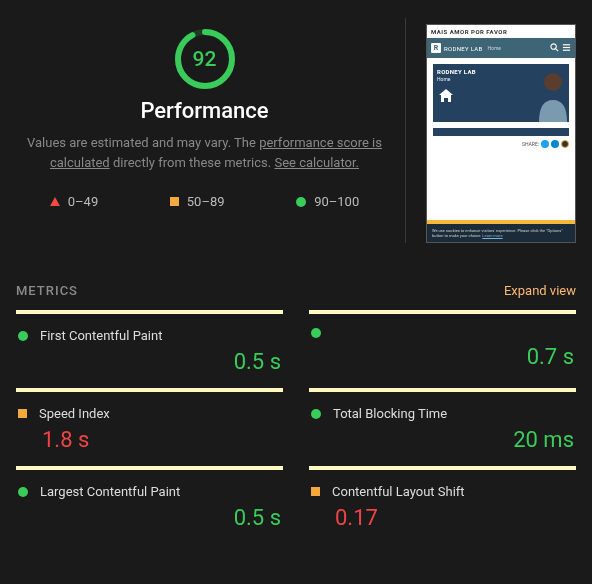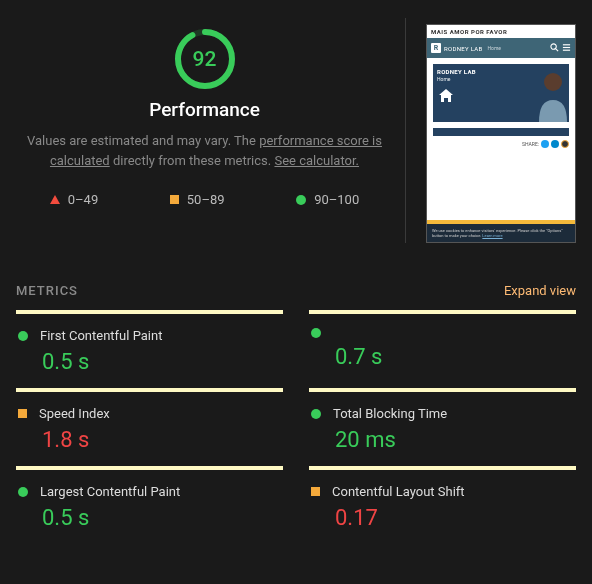--- a/index.html
+++ b/index.html
@@ -34,21 +34,21 @@
     position: absolute;
     top: 0; left: 0; right: 0; bottom: 0;
     display: flex;
     align-items: center;
     justify-content: center;
     font-size: 21px;
     font-weight: 500;
     color: #39cc5a;
   }
   .perf-title {
-    font-size: 19px;
+    font-size: 22px;
     font-weight: 500;
     margin-bottom: 10px;
   }
   .perf-desc {
     font-size: 13px;
     color: #888;
     line-height: 1.5;
     padding: 0 6px;
   }
   .perf-desc a {
@@ -129,21 +129,21 @@
   .metric {
     border-top: 4px solid #fef9c3;
     padding: 14px 2px 14px 2px;
     display: flex;
     flex-direction: column;
     gap: 6px;
   }
   .metric-top { display: flex; align-items: center; gap: 12px; }
   .metric-name { font-size: 13px; color: #ddd; }
   .metric-value { font-size: 22px; font-weight: 400; padding-left: 24px; }
-  .val-green { color: #39cc5a; }
+  .val-green { color: #39cc5a; text-align: right; }
   .val-orange { color: #ef4444; }
 </style>
 </head>
 <body>
 
 <div class="top-section">
   <div class="perf-block">
     <div class="gauge">
       <svg width="62" height="62">
         <circle cx="31" cy="31" r="27" fill="none" stroke="#1e3a24" stroke-width="6"></circle>

